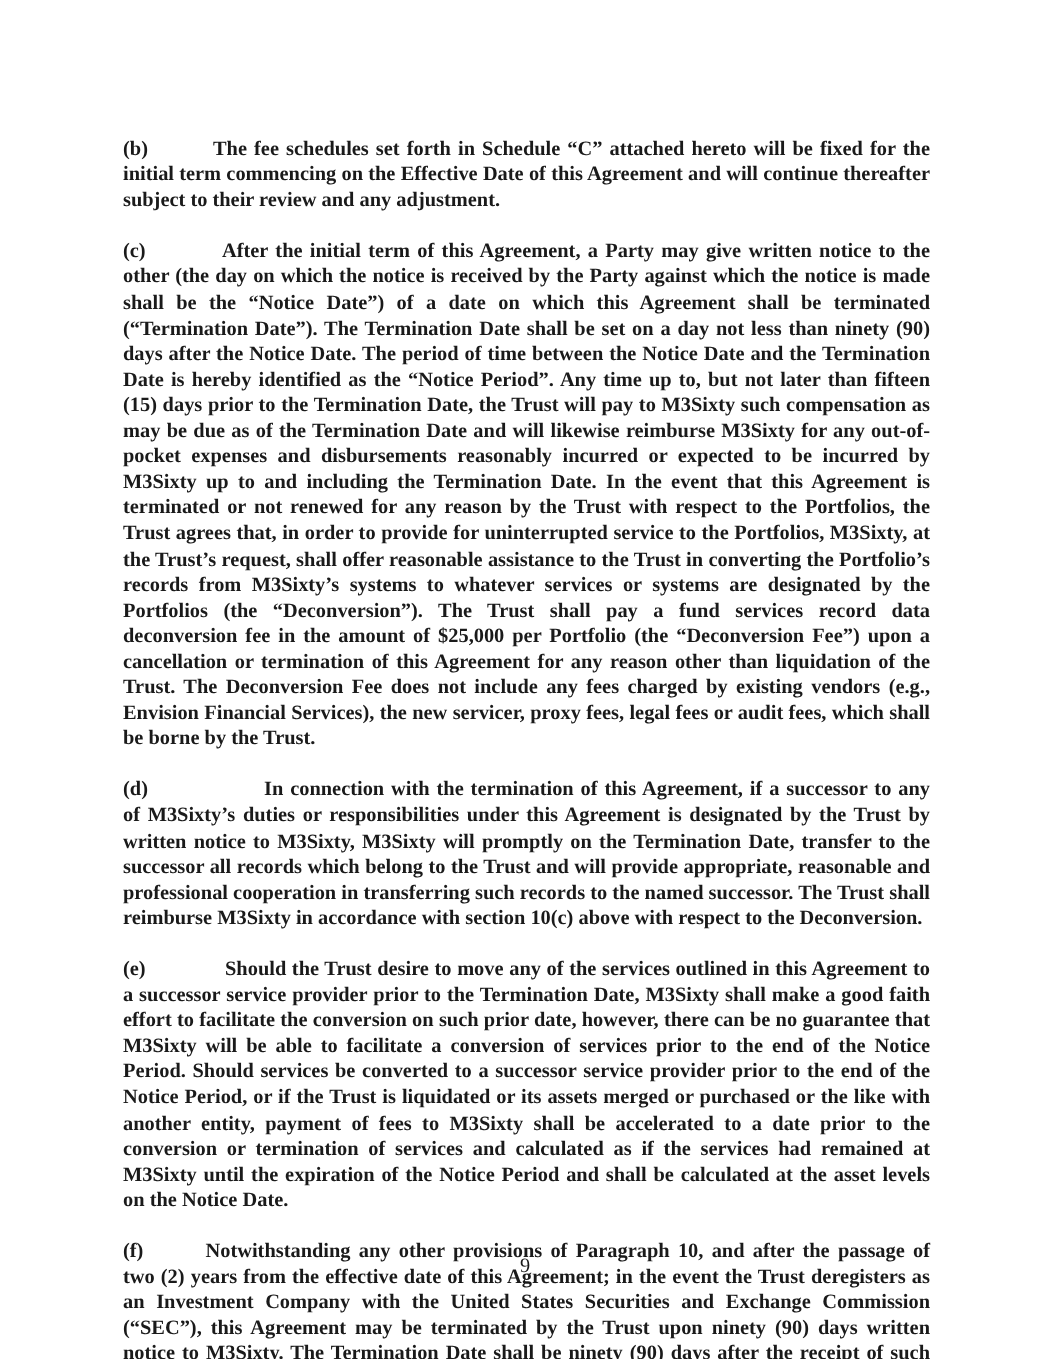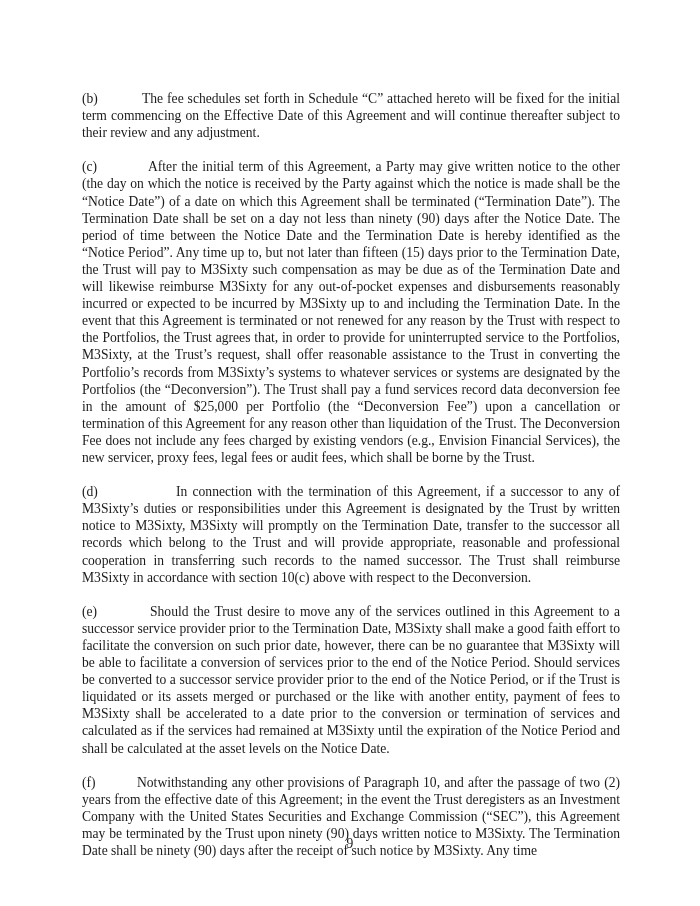--- a/index.html
+++ b/index.html
@@ -19,20 +19,21 @@
       position: absolute;
       left: 82px;
       top: 90px;
       width: 538px;
       font-size: 13.6px;
       line-height: 17.1px;
     }
     .para {
       margin: 0 0 17.1px 0;
       text-align: justify;
+      font-weight: bold;
     }
     .para .label {
       display: inline-block;
     }
     .para.b .label { width: 60px; }
     .para.c .label { width: 66px; }
     .para.d .label { width: 94px; }
     .para.e .label { width: 68px; }
     .para.f .label { width: 55px; }
     .page-number {

